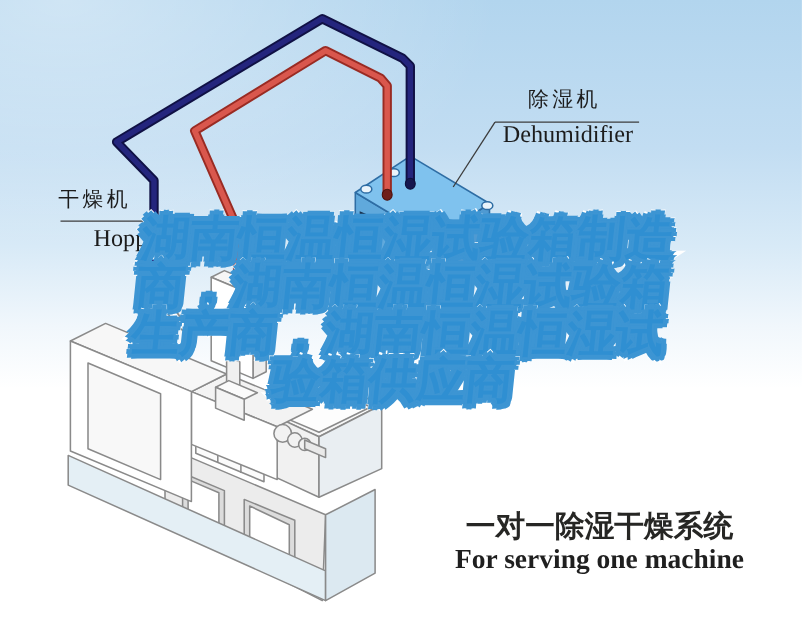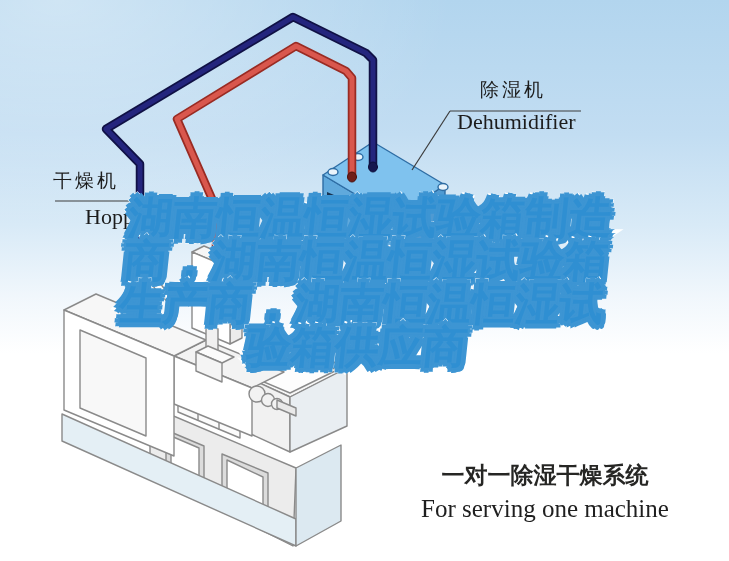--- a/index.html
+++ b/index.html
@@ -28,25 +28,25 @@
     -webkit-text-stroke:8px #ffffff;paint-order:stroke fill;
     transform:skewX(-6deg);
     text-shadow:
       2px 0 #3d95d3,-2px 0 #3d95d3,0 2px #3d95d3,0 -2px #3d95d3,
       2px 2px #3d95d3,-2px 2px #3d95d3,2px -2px #3d95d3,-2px -2px #3d95d3,
       5px 0 #3d95d3,-5px 0 #3d95d3,0 5px #3d95d3,0 -5px #3d95d3,
       4px 4px #3d95d3,-4px 4px #3d95d3,4px -4px #3d95d3,-4px -4px #3d95d3;
   }
   #caption-zh{
     position:absolute;left:405px;top:460px;width:280px;text-align:center;
-    font-size:23px;font-weight:700;color:#262624;white-space:nowrap;
+    font-size:27px;font-weight:700;color:#262624;white-space:nowrap;
   }
   #caption-en{
     position:absolute;left:405px;top:495px;width:280px;text-align:center;
-    font-family:"Liberation Serif",serif;font-size:25px;font-weight:400;
+    font-family:"Liberation Serif",serif;font-size:25px;font-weight:700;
     color:#1f1f1f;white-space:nowrap;
   }
 </style>
 </head>
 <body>
 
 <div id="stage">
 
   <svg id="art" width="729" height="561" viewBox="0 0 729 561">
 

